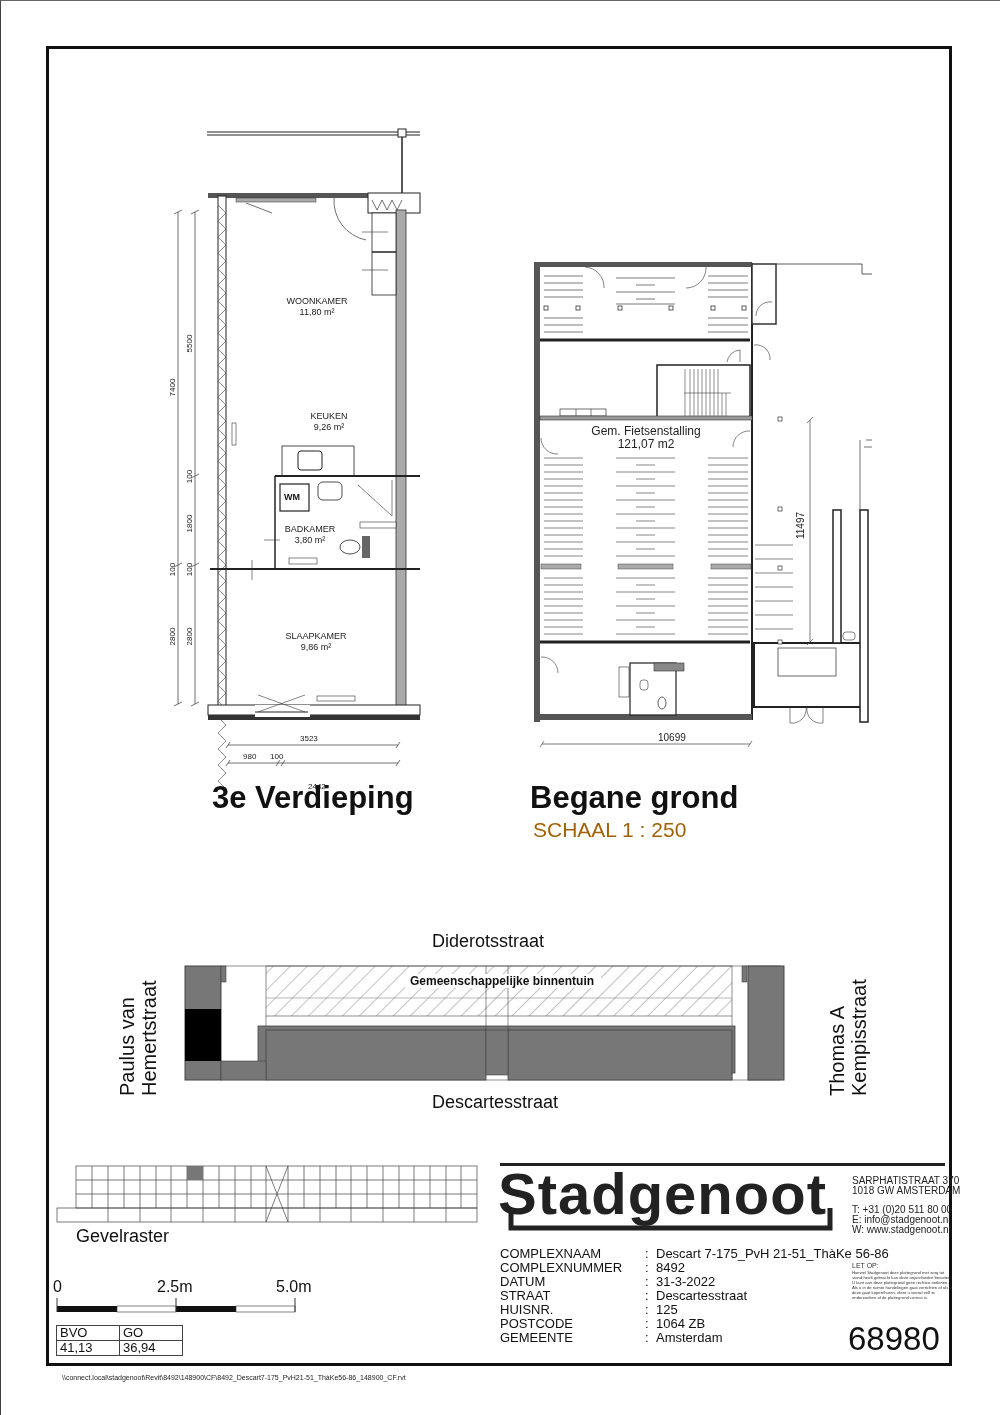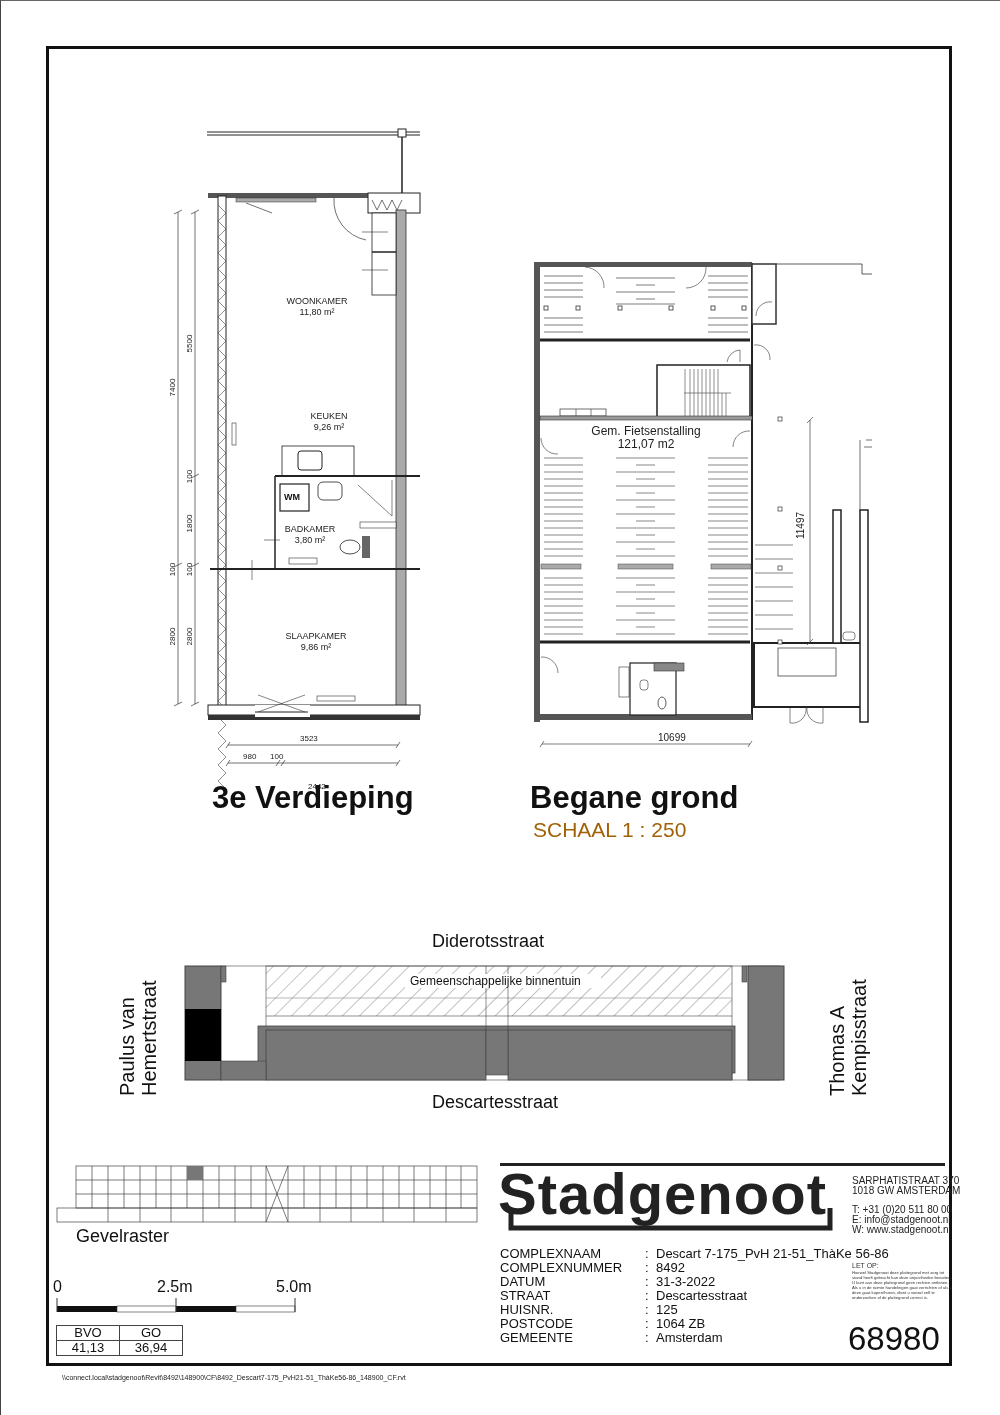--- a/index.html
+++ b/index.html
@@ -1,38 +1,38 @@
 <!DOCTYPE html>
 <html><head>
 <meta charset="utf-8">
 <style>
   html, body { margin:0; padding:0; background:#fff; }
   body { width:1000px; height:1415px; position:relative; overflow:hidden; font-family:"Liberation Sans", sans-serif; color:#111; }
   .outer-edge { position:absolute; left:0; top:0; width:999px; height:1414px; border-top:1px solid #666; border-left:1px solid #444; }
   .frame { position:absolute; left:46px; top:46px; width:906px; height:1320px; border:3px solid #111; box-sizing:border-box; }
-  .abs { position:absolute; }
+  .abs { position:absolute;font-weight:bold; }
   svg { position:absolute; overflow:visible; }
   .room-label { position:absolute; font-size:9px; text-align:center; line-height:11px; color:#222; }
   .dim { position:absolute; font-size:8px; color:#222; }
   .dim.v { transform:rotate(-90deg); transform-origin:center; }
   .plan-title { position:absolute; font-weight:bold; font-size:31px; color:#111; }
   .scale-label { position:absolute; font-size:21px; color:#a16207; }
   .street { position:absolute; font-size:18px; color:#111; }
   .street-v { position:absolute; font-size:20px; color:#111; transform:rotate(-90deg); transform-origin:left top; line-height:22px; white-space:nowrap; }
   .logo { position:absolute; font-size:58px; font-weight:bold; letter-spacing:1px; color:#222; }
   .addr { position:absolute; font-size:10px; line-height:10px; color:#222; }
   .tb-row { position:absolute; left:500px; font-size:13px; line-height:14px; color:#111; white-space:nowrap; }
   .tb-row span { position:absolute; }
   .letop { position:absolute; left:852px; top:1262px; width:100px; font-size:4.2px; line-height:5px; color:#333; }
   .letop b { font-size:7px; font-weight:normal; display:block; line-height:8px; }
   .bignum { position:absolute; left:848px; top:1320px; font-size:33px; color:#111; }
   .gevel-label { position:absolute; left:76px; top:1226px; font-size:18px; }
   .scalebar-lbl { position:absolute; top:1278px; font-size:16px; }
   table.area { position:absolute; left:56px; top:1325px; border-collapse:collapse; font-size:13px; }
-  table.area td { border:1px solid #444; width:56px; text-align:center; padding:0 3px; height:14px; line-height:14px; }
+  table.area td { border:1px solid #444; width:56px; text-align:left; padding:0 3px; height:14px; line-height:14px; }
   .filepath { position:absolute; left:62px; top:1374px; font-size:7px; color:#222; }
 </style>
 </head>
 <body>
 
 <div class="outer-edge"></div>
 <div class="frame"></div>
 
 <svg width="1000" height="800" style="left:0;top:0;">
 

